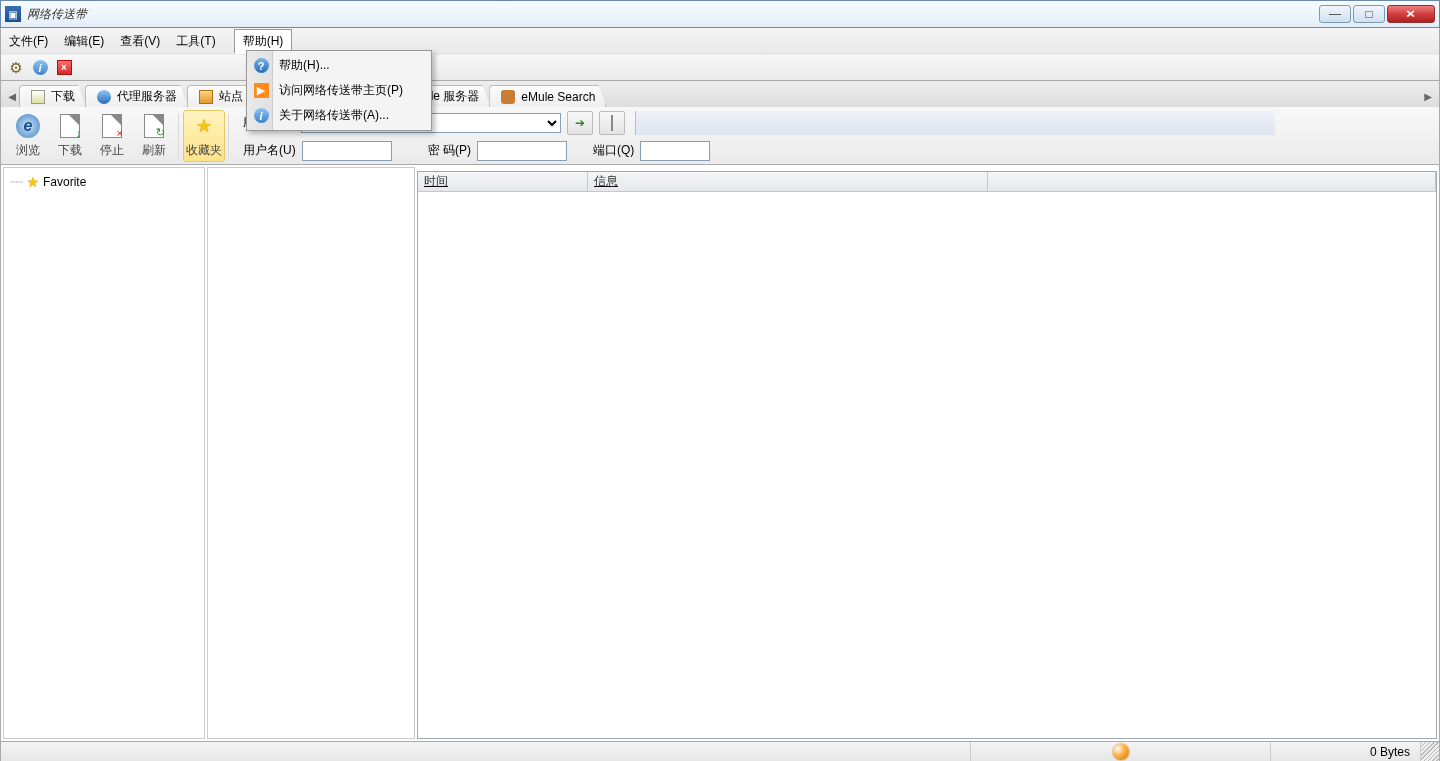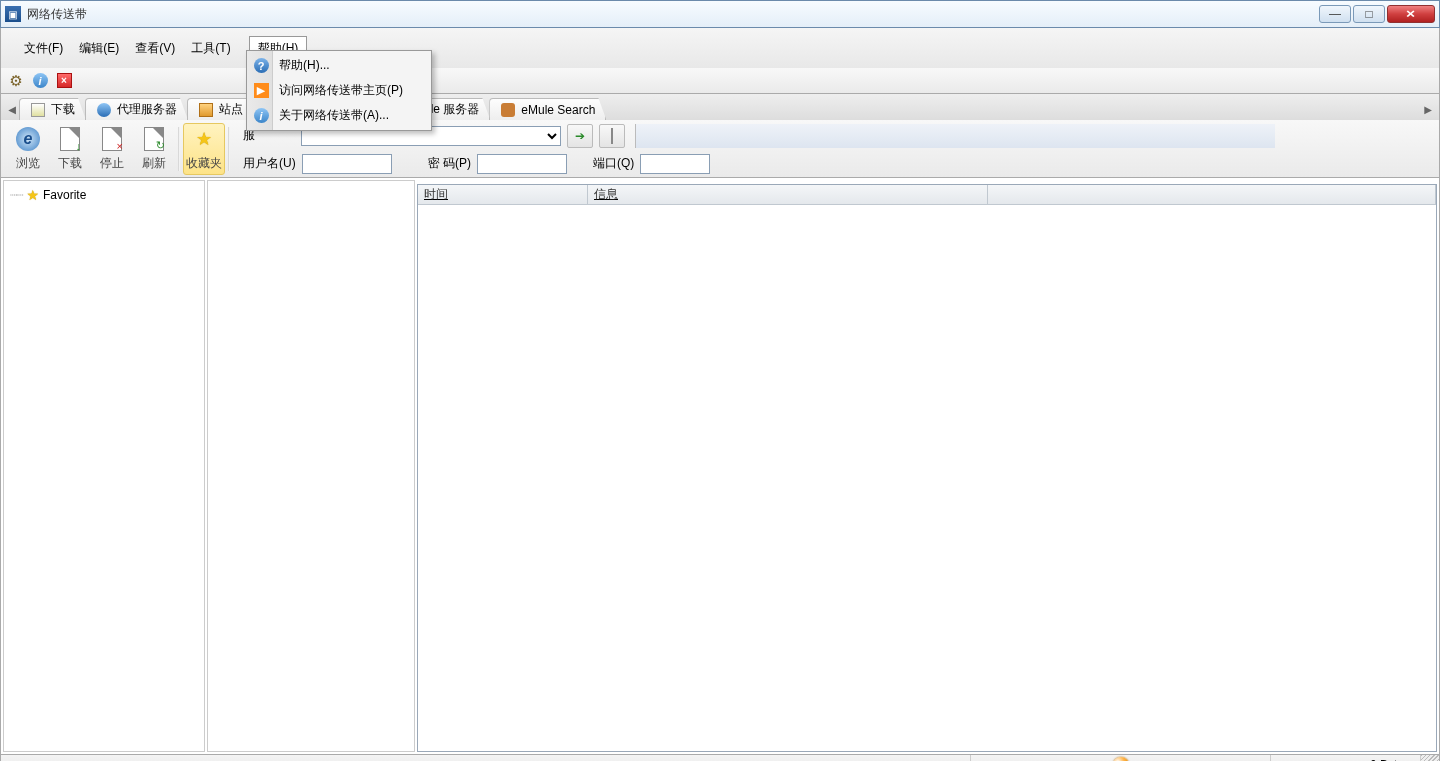--- a/index.html
+++ b/index.html
@@ -8,28 +8,28 @@
 
 .watermark { position: absolute; top: 10px; left: 0; z-index: 0; pointer-events: none; opacity: 0.85; }
 .watermark .logo-text { font-size: 28px; font-weight: bold; font-style: italic; color: #5b8ab8; letter-spacing: 1px; }
 .watermark .url { color: #9c9; font-size: 18px; font-weight: bold; margin-left: 36px; }
 .watermark .circle { display: inline-block; width: 42px; height: 42px; border: 5px solid #2a7bc8; border-radius: 50%; position: relative; vertical-align: middle; }
 .watermark .circle::after { content:''; position:absolute; right:-6px; top:14px; border: 8px solid transparent; border-left-color:#2a7bc8; }
 
 
 .titlebar { height: 28px; background: linear-gradient(#f7fbff,#e4eef8); border: 1px solid #6b8aab; display: flex; align-items: center; padding: 0 4px; position: relative; z-index: 1; }
 .titlebar .app-icon { width: 16px; height: 16px; background: linear-gradient(#3a6fb0,#1a4e8c); margin-right: 6px; display:inline-flex; align-items:center; justify-content:center; color:#fff; font-size:10px;}
-.titlebar .title { color: #333; }
+.titlebar .title { color: #333; font-style: italic; }
 .titlebar .win-controls { margin-left: auto; display: flex; gap: 2px; }
 .titlebar .win-btn { width: 32px; height: 18px; border: 1px solid #7a99b8; border-radius: 3px; background: linear-gradient(#f0f6fc,#d0e0f0); display:flex; align-items:center; justify-content:center; font-size:10px; color:#444;}
 .titlebar .win-btn.close { width: 48px; background: linear-gradient(#f08080,#d04040,#b02020); color:#fff; border-color:#903030;}
 .titlebar .win-btn.close span{ transform: scaleX(1.3); font-weight:bold;}
 
 
-.menubar { height: 40px; background: linear-gradient(#f5f5f5,#e8e8e8); border-left:1px solid #aaa; border-right:1px solid #aaa; display: flex; align-items: center; padding-left: 15px; position:relative; z-index:3;}
+.menubar { height: 27px; background: linear-gradient(#f5f5f5,#e8e8e8); border-left:1px solid #aaa; border-right:1px solid #aaa; display: flex; align-items: center; padding-left: 0; position:relative; z-index:3;}
 .menubar .menu-item { padding: 3px 8px; cursor: default; }
 .menubar .menu-item.active { background:#fff; border:1px solid #999; border-bottom:1px solid #fff; position:relative; z-index:6;margin-left:10px;}
 
 
 .dropdown { position:absolute; top:50px; left:246px; width:186px; background:#f4f4f4; border:1px solid #999; box-shadow: 3px 3px 5px rgba(0,0,0,0.25); z-index:5; padding:2px;}
 .dropdown .dd-item { height:25px; display:flex; align-items:center; padding-left:2px; cursor:default;}
 .dropdown .dd-item .dd-icon { width:20px; height:20px; margin-right:8px; display:inline-flex; align-items:center; justify-content:center; }
 .dropdown .icon-strip { position:absolute; left:0; top:0; bottom:0; width:26px; background:linear-gradient(to right,#eaeaea,#e0e0e0); border-right:1px solid #ccc;}
 .dropdown .dd-item { position:relative; z-index:1;}
 

